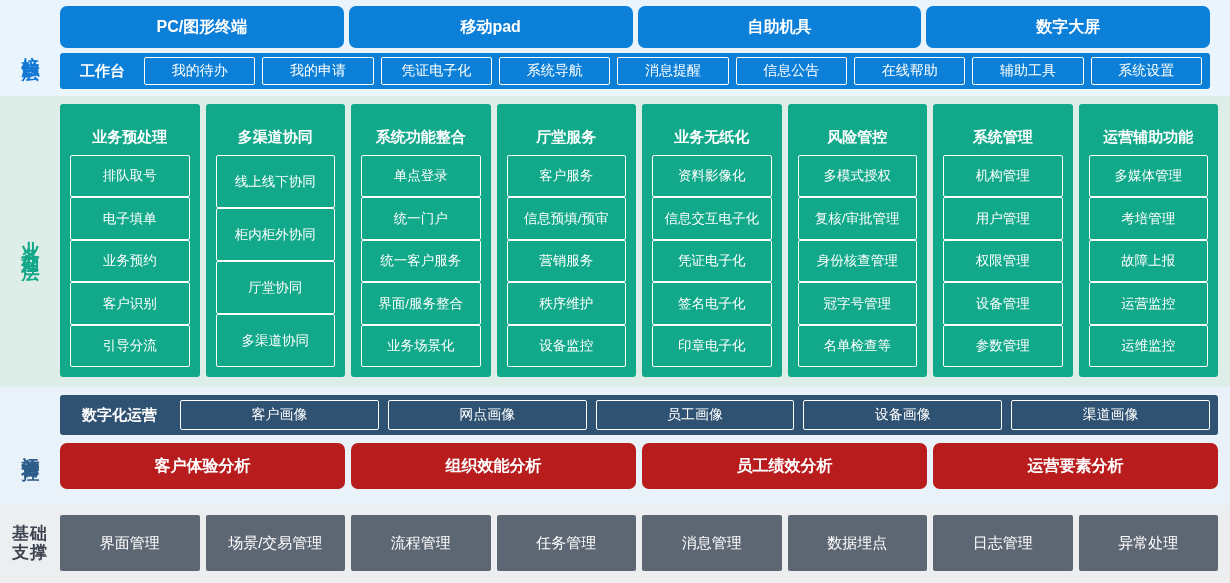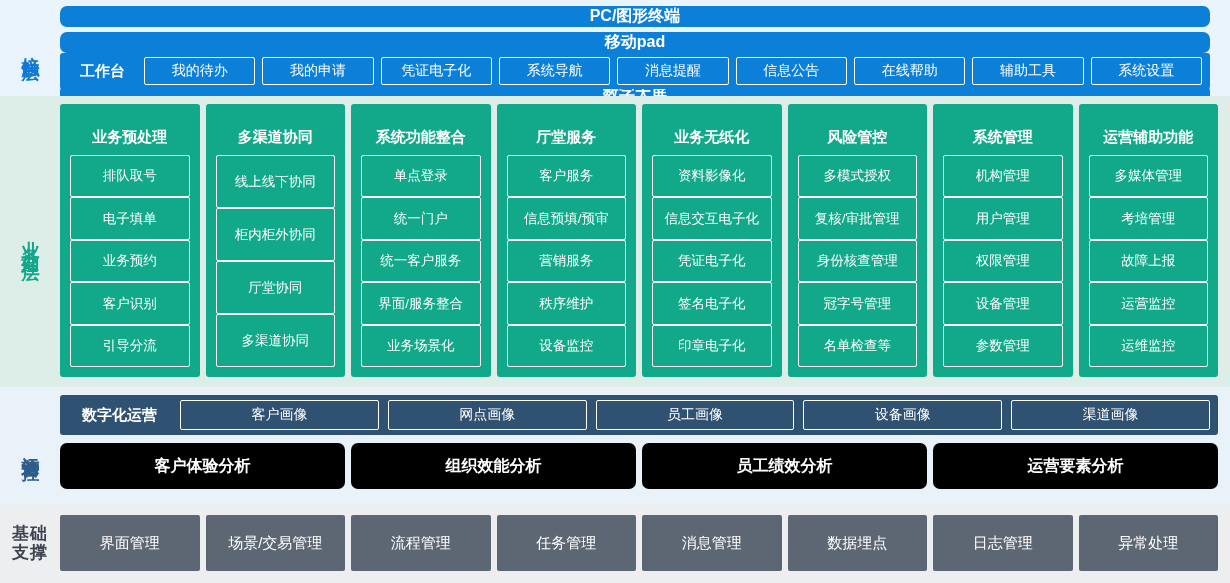--- a/index.html
+++ b/index.html
@@ -21,21 +21,21 @@
   .layer-label .vtext{
     writing-mode:vertical-rl;text-orientation:upright;
     letter-spacing:3px;line-height:1.05;
   }
   .layer-body{flex:1;display:flex;flex-direction:column;box-sizing:border-box;}
 
   
   .l1{height:96px;background:#eaf4fd;padding:6px 20px 6px 0;}
   .l1 .layer-label{color:#1178d4;font-size:18px;background:#eaf4fd;}
   .l1 .vtext{letter-spacing:4px;}
-  .l1-row1{display:flex;gap:5px;height:42px;flex-direction:column;}
+  .l1-row1{display:flex;gap:5px;height:42px;}
   .l1-chan{
     flex:1;background:#0c7fd8;border-radius:7px;
     display:flex;align-items:center;justify-content:center;
     color:#fff;font-size:16px;font-weight:bold;
   }
   .l1-row2{
     margin-top:5px;height:36px;background:#0c7fd8;border-radius:3px;
     display:flex;align-items:center;gap:7px;padding:3px 8px;box-sizing:border-box;
   }
   .l1-worktop{
@@ -77,21 +77,21 @@
     display:flex;align-items:center;gap:9px;padding:0 8px;box-sizing:border-box;
   }
   .l3-title{color:#fff;font-size:15px;font-weight:bold;padding:0 14px;white-space:nowrap;}
   .l3-pill{
     flex:1;height:28px;border:1px solid #ffffff;border-radius:2px;
     display:flex;align-items:center;justify-content:center;
     color:#fff;font-size:14px;white-space:nowrap;
   }
   .l3-row2{margin-top:8px;height:46px;display:flex;gap:6px;}
   .l3-big{
-    flex:1;background:#000000;border-radius:7px;
+    flex:1;background:#b91c1c;border-radius:7px;
     display:flex;align-items:center;justify-content:center;
     color:#fff;font-size:16px;font-weight:bold;
   }
 
   
   .l4{height:78px;background:#eceef0;padding:10px 12px 12px 0;}
   .l4 .layer-label{color:#3d4450;font-size:17px;}
   .l4 .vtext{
     writing-mode:horizontal-tb;text-orientation:mixed;
     letter-spacing:1px;line-height:1.12;text-align:center;

